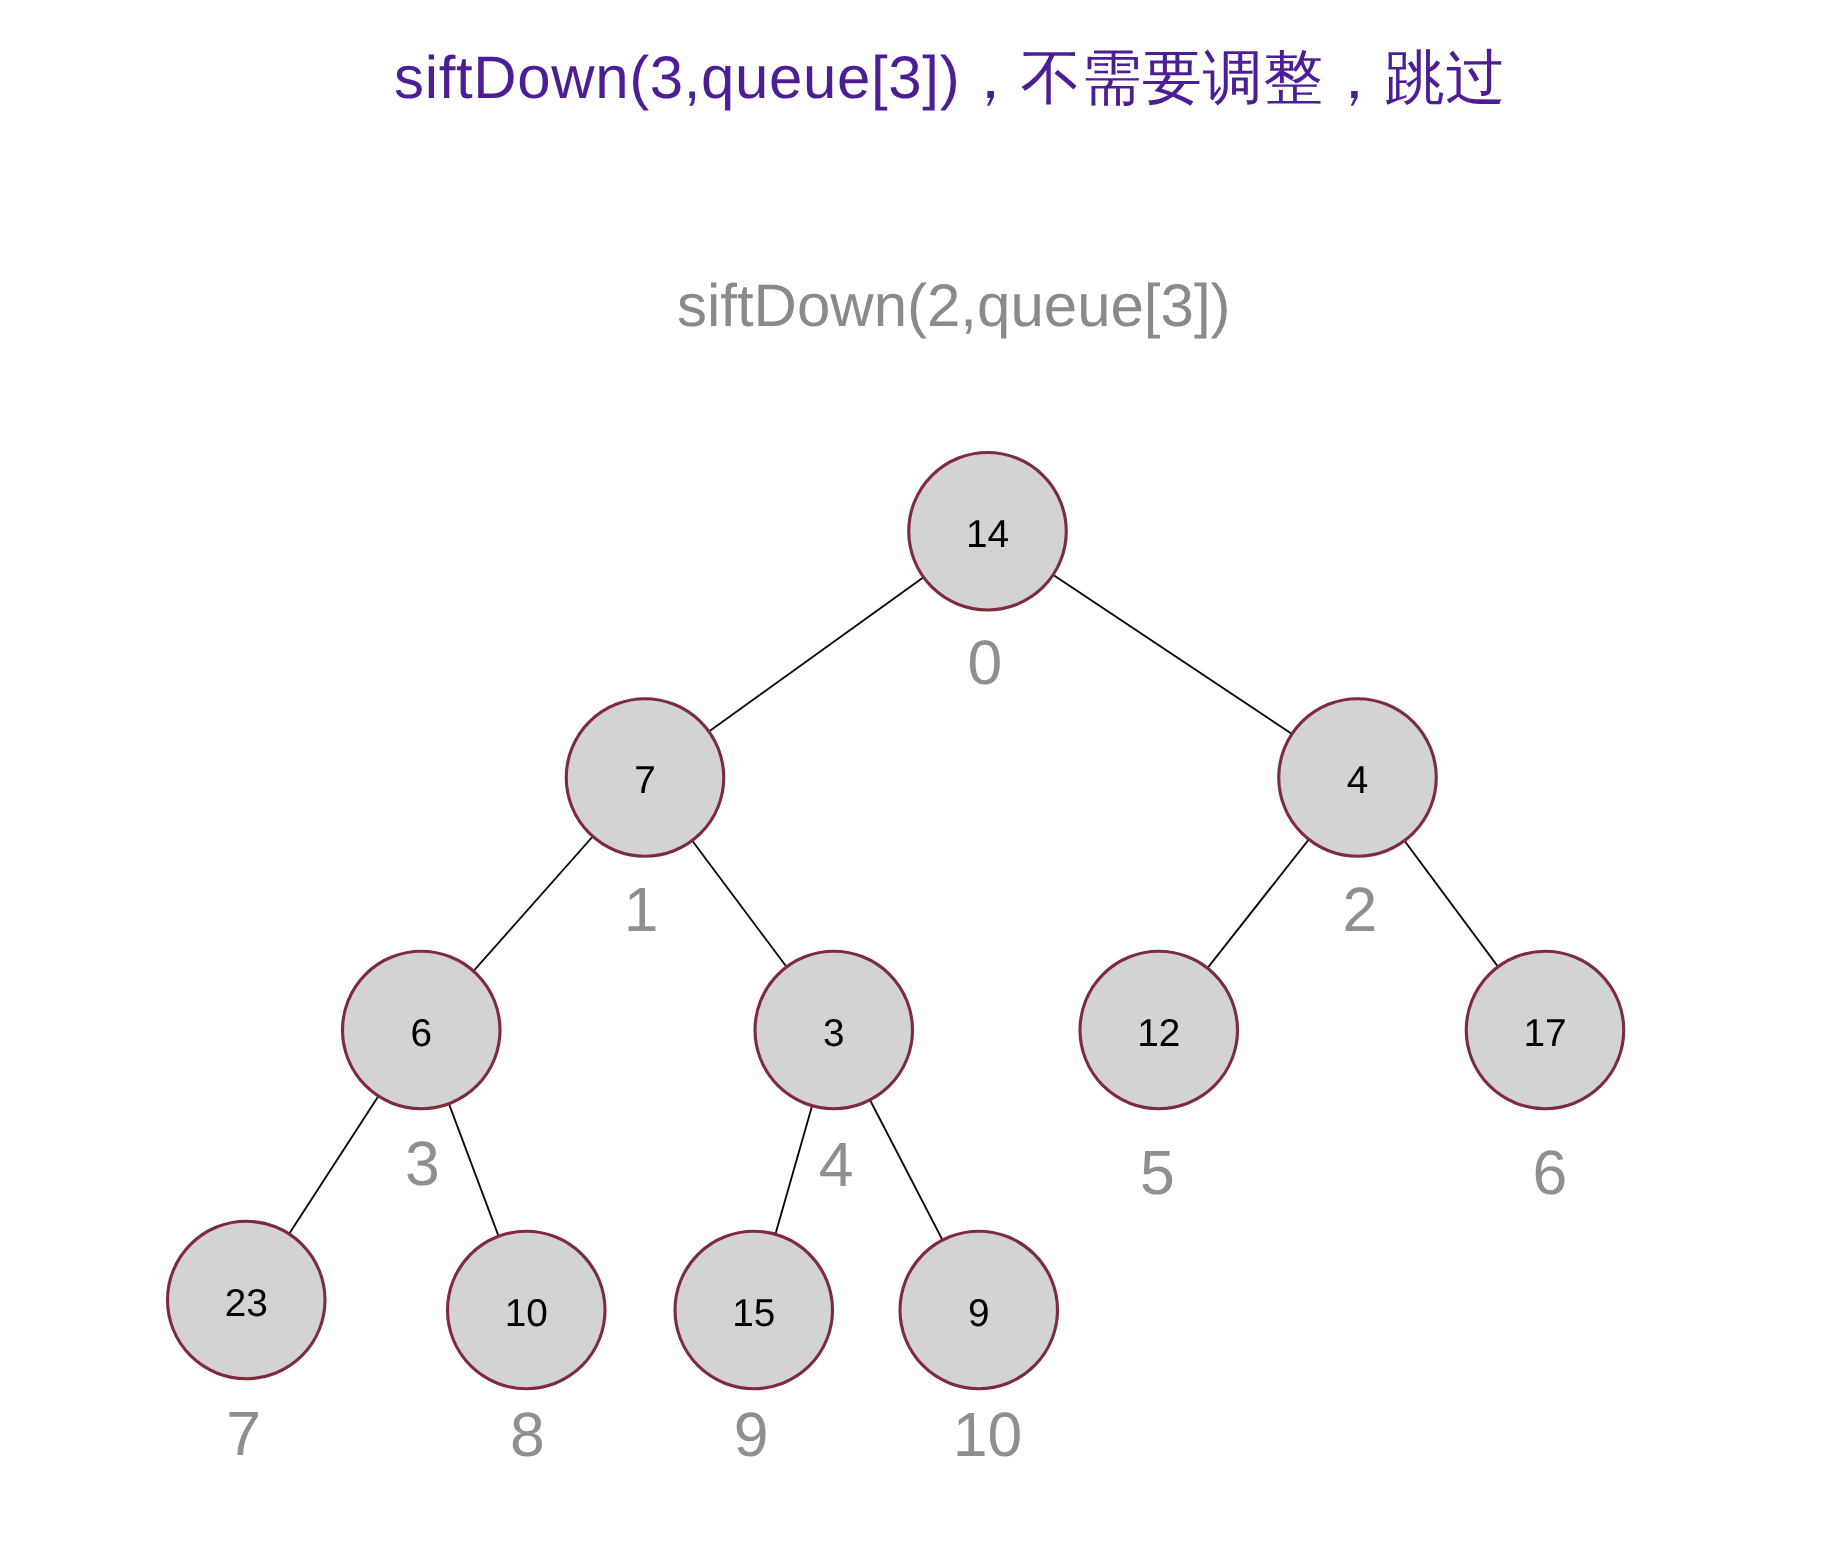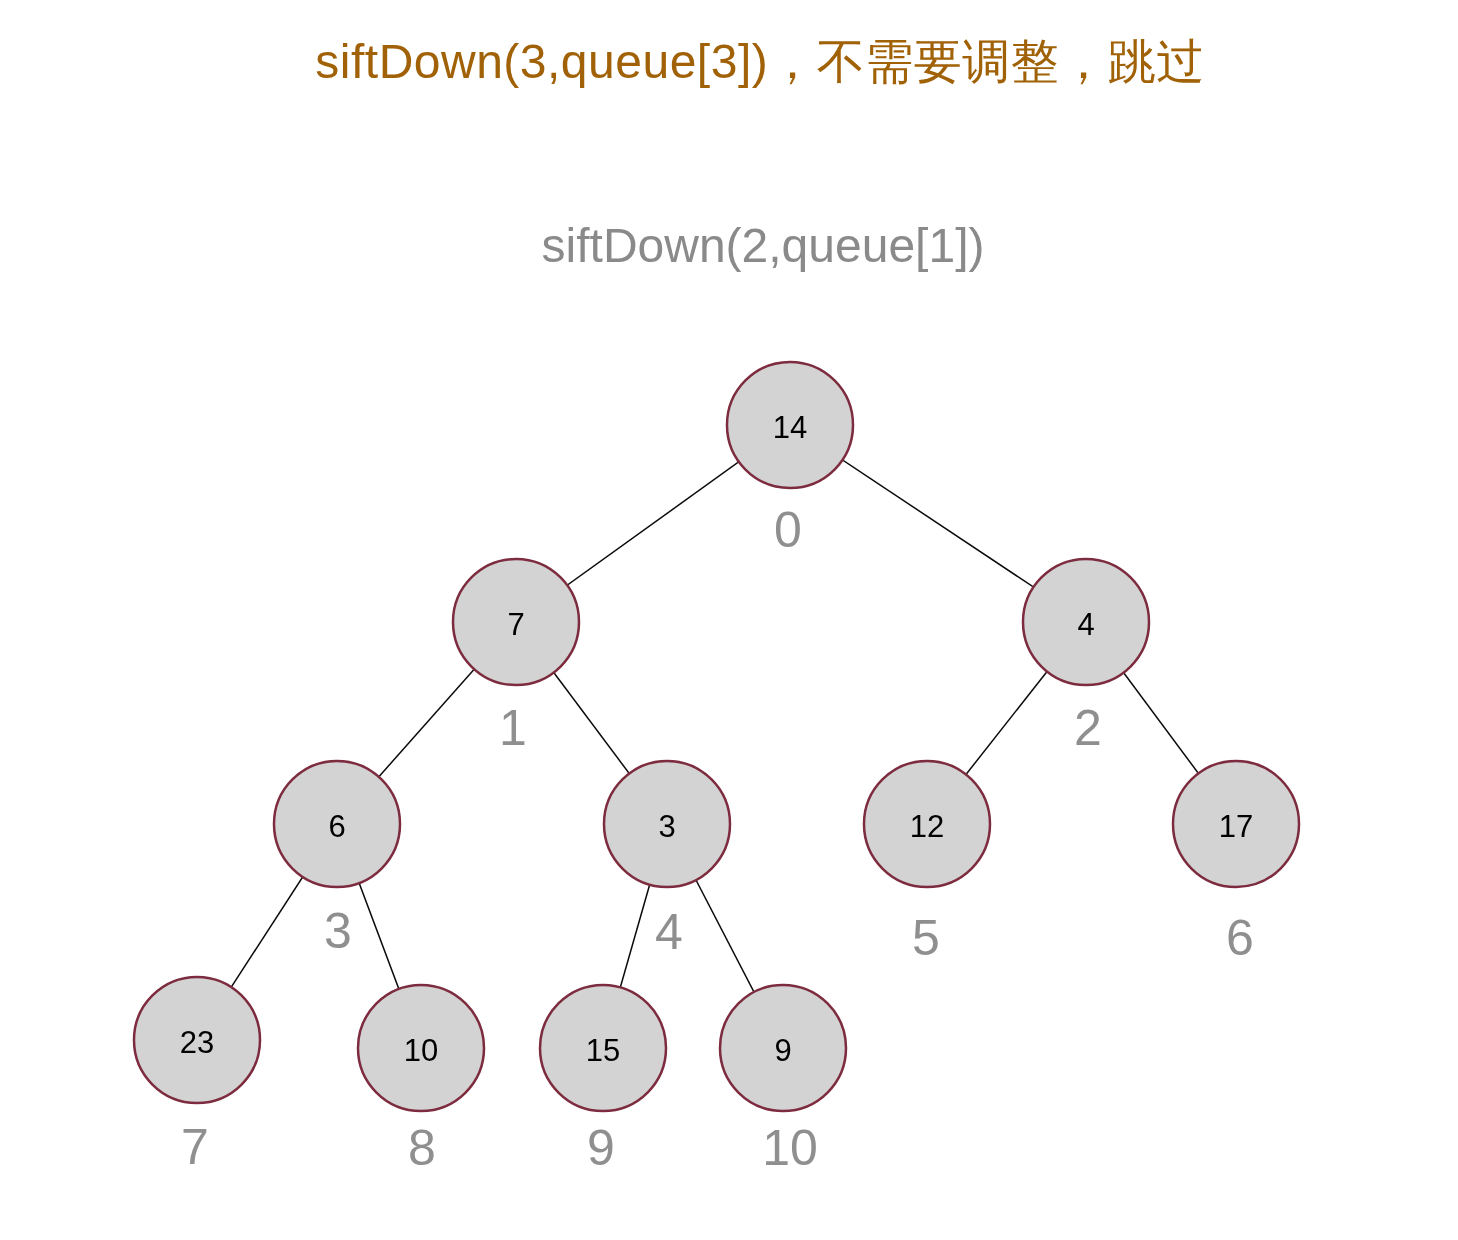--- a/index.html
+++ b/index.html
@@ -48,22 +48,22 @@
   .index-label {
     font-family: "Liberation Sans", sans-serif;
     font-size: 50px;
     font-weight: 400;
   }
 </style>
 </head>
 <body>
 
 <div class="canvas">
-  <div id="title" class="heading" style="color: #a16207; text-align: right;">siftDown(3,queue[3])，不需要调整，跳过</div>
-  <div id="subtitle" class="heading" style="color: rgb(138, 138, 138);">siftDown(2,queue[1])</div>
+  <div id="title" class="heading" style="color: #4c1d95; text-align: right;">siftDown(3,queue[3])，不需要调整，跳过</div>
+  <div id="subtitle" class="heading" style="color: rgb(138, 138, 138);">siftDown(2,queue[3])</div>
   <svg id="tree-svg" viewBox="0 0 1458 1240" xmlns="http://www.w3.org/2000/svg">
       <line x1="790" y1="425" x2="516" y2="622" stroke="#0a0a0a" stroke-width="1.5"></line>
       <line x1="790" y1="425" x2="1086" y2="622" stroke="#0a0a0a" stroke-width="1.5"></line>
       <line x1="516" y1="622" x2="337" y2="824" stroke="#0a0a0a" stroke-width="1.5"></line>
       <line x1="516" y1="622" x2="667" y2="824" stroke="#0a0a0a" stroke-width="1.5"></line>
       <line x1="1086" y1="622" x2="927" y2="824" stroke="#0a0a0a" stroke-width="1.5"></line>
       <line x1="1086" y1="622" x2="1236" y2="824" stroke="#0a0a0a" stroke-width="1.5"></line>
       <line x1="337" y1="824" x2="197" y2="1040" stroke="#0a0a0a" stroke-width="1.5"></line>
       <line x1="337" y1="824" x2="421" y2="1048" stroke="#0a0a0a" stroke-width="1.5"></line>
       <line x1="667" y1="824" x2="603" y2="1048" stroke="#0a0a0a" stroke-width="1.5"></line>

